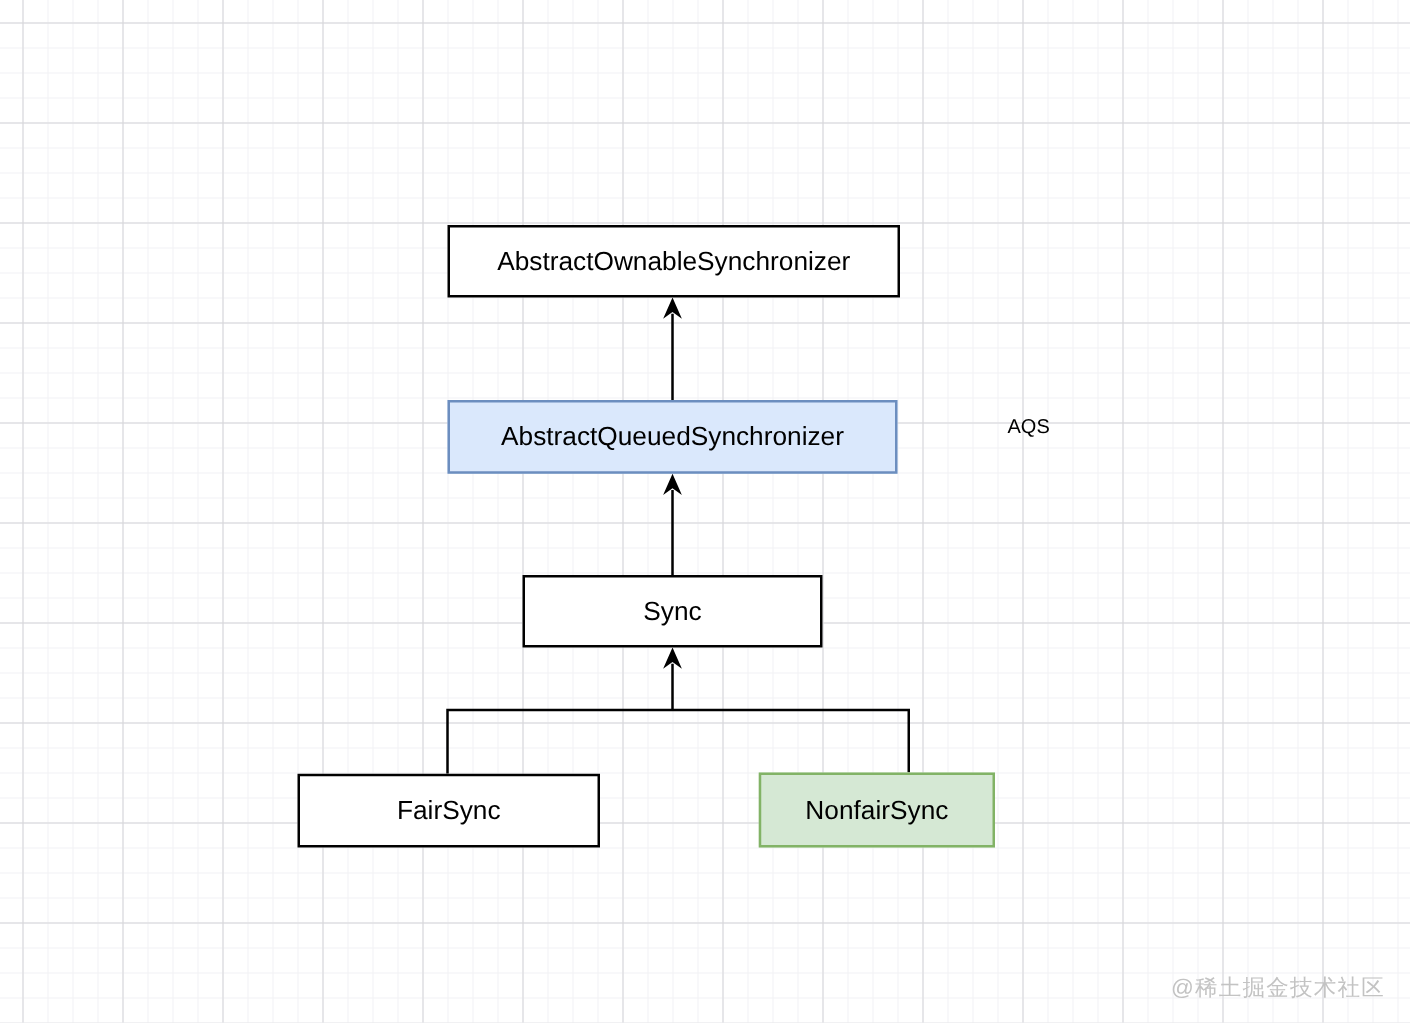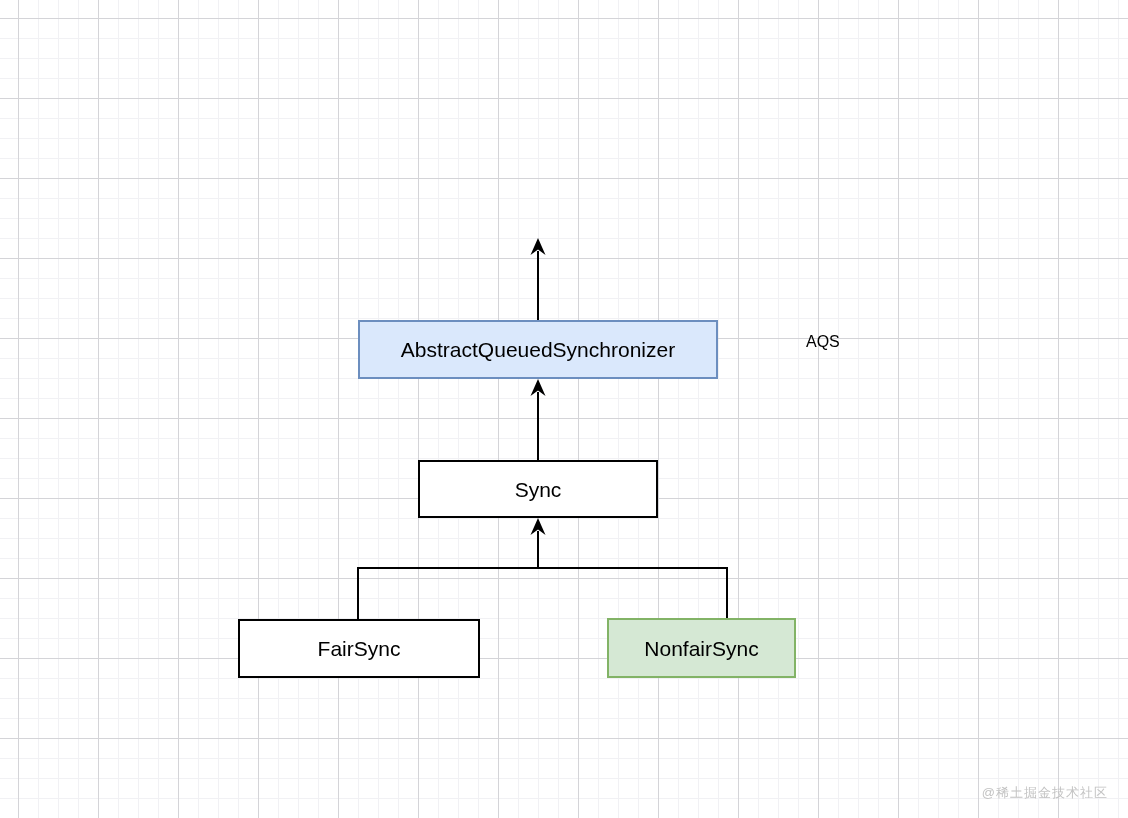--- a/index.html
+++ b/index.html
@@ -55,21 +55,21 @@
     position: absolute;
     left: 806px;
     top: 333px;
     font-size: 16px;
     color: #000000;
   }
   .watermark {
     position: absolute;
     right: 20px;
     bottom: 16px;
-    font-size: 13px;
+    font-size: 18px;
     color: #c3c3c3;
     letter-spacing: 1px;
   }
 </style>
 </head>
 <body>
 
 <div class="canvas">
 
   <svg class="edges" viewBox="0 0 1128 818" xmlns="http://www.w3.org/2000/svg">
@@ -84,20 +84,23 @@
       <polygon points="538,379 530.5,396 538,390.5 545.5,396" fill="#000000"></polygon>
     </g>
 
     <g>
       <polyline points="358,619 358,568 727,568 727,618" fill="none" stroke-width="2" stroke="#000000"></polyline>
       <line x1="538" y1="568" x2="538" y2="531" stroke-width="2" stroke="#000000"></line>
       <polygon points="538,518 530.5,535 538,529.5 545.5,535" fill="#000000"></polygon>
     </g>
   </svg>
 
+  <div class="node" id="node-abstract-ownable">
+    <span>AbstractOwnableSynchronizer</span>
+  </div>
 
   <div class="node blue" id="node-abstract-queued">
     <span>AbstractQueuedSynchronizer</span>
   </div>
 
   <div class="annotation">AQS</div>
 
   <div class="node" id="node-fair-sync">
     <span>FairSync</span>
   </div>

